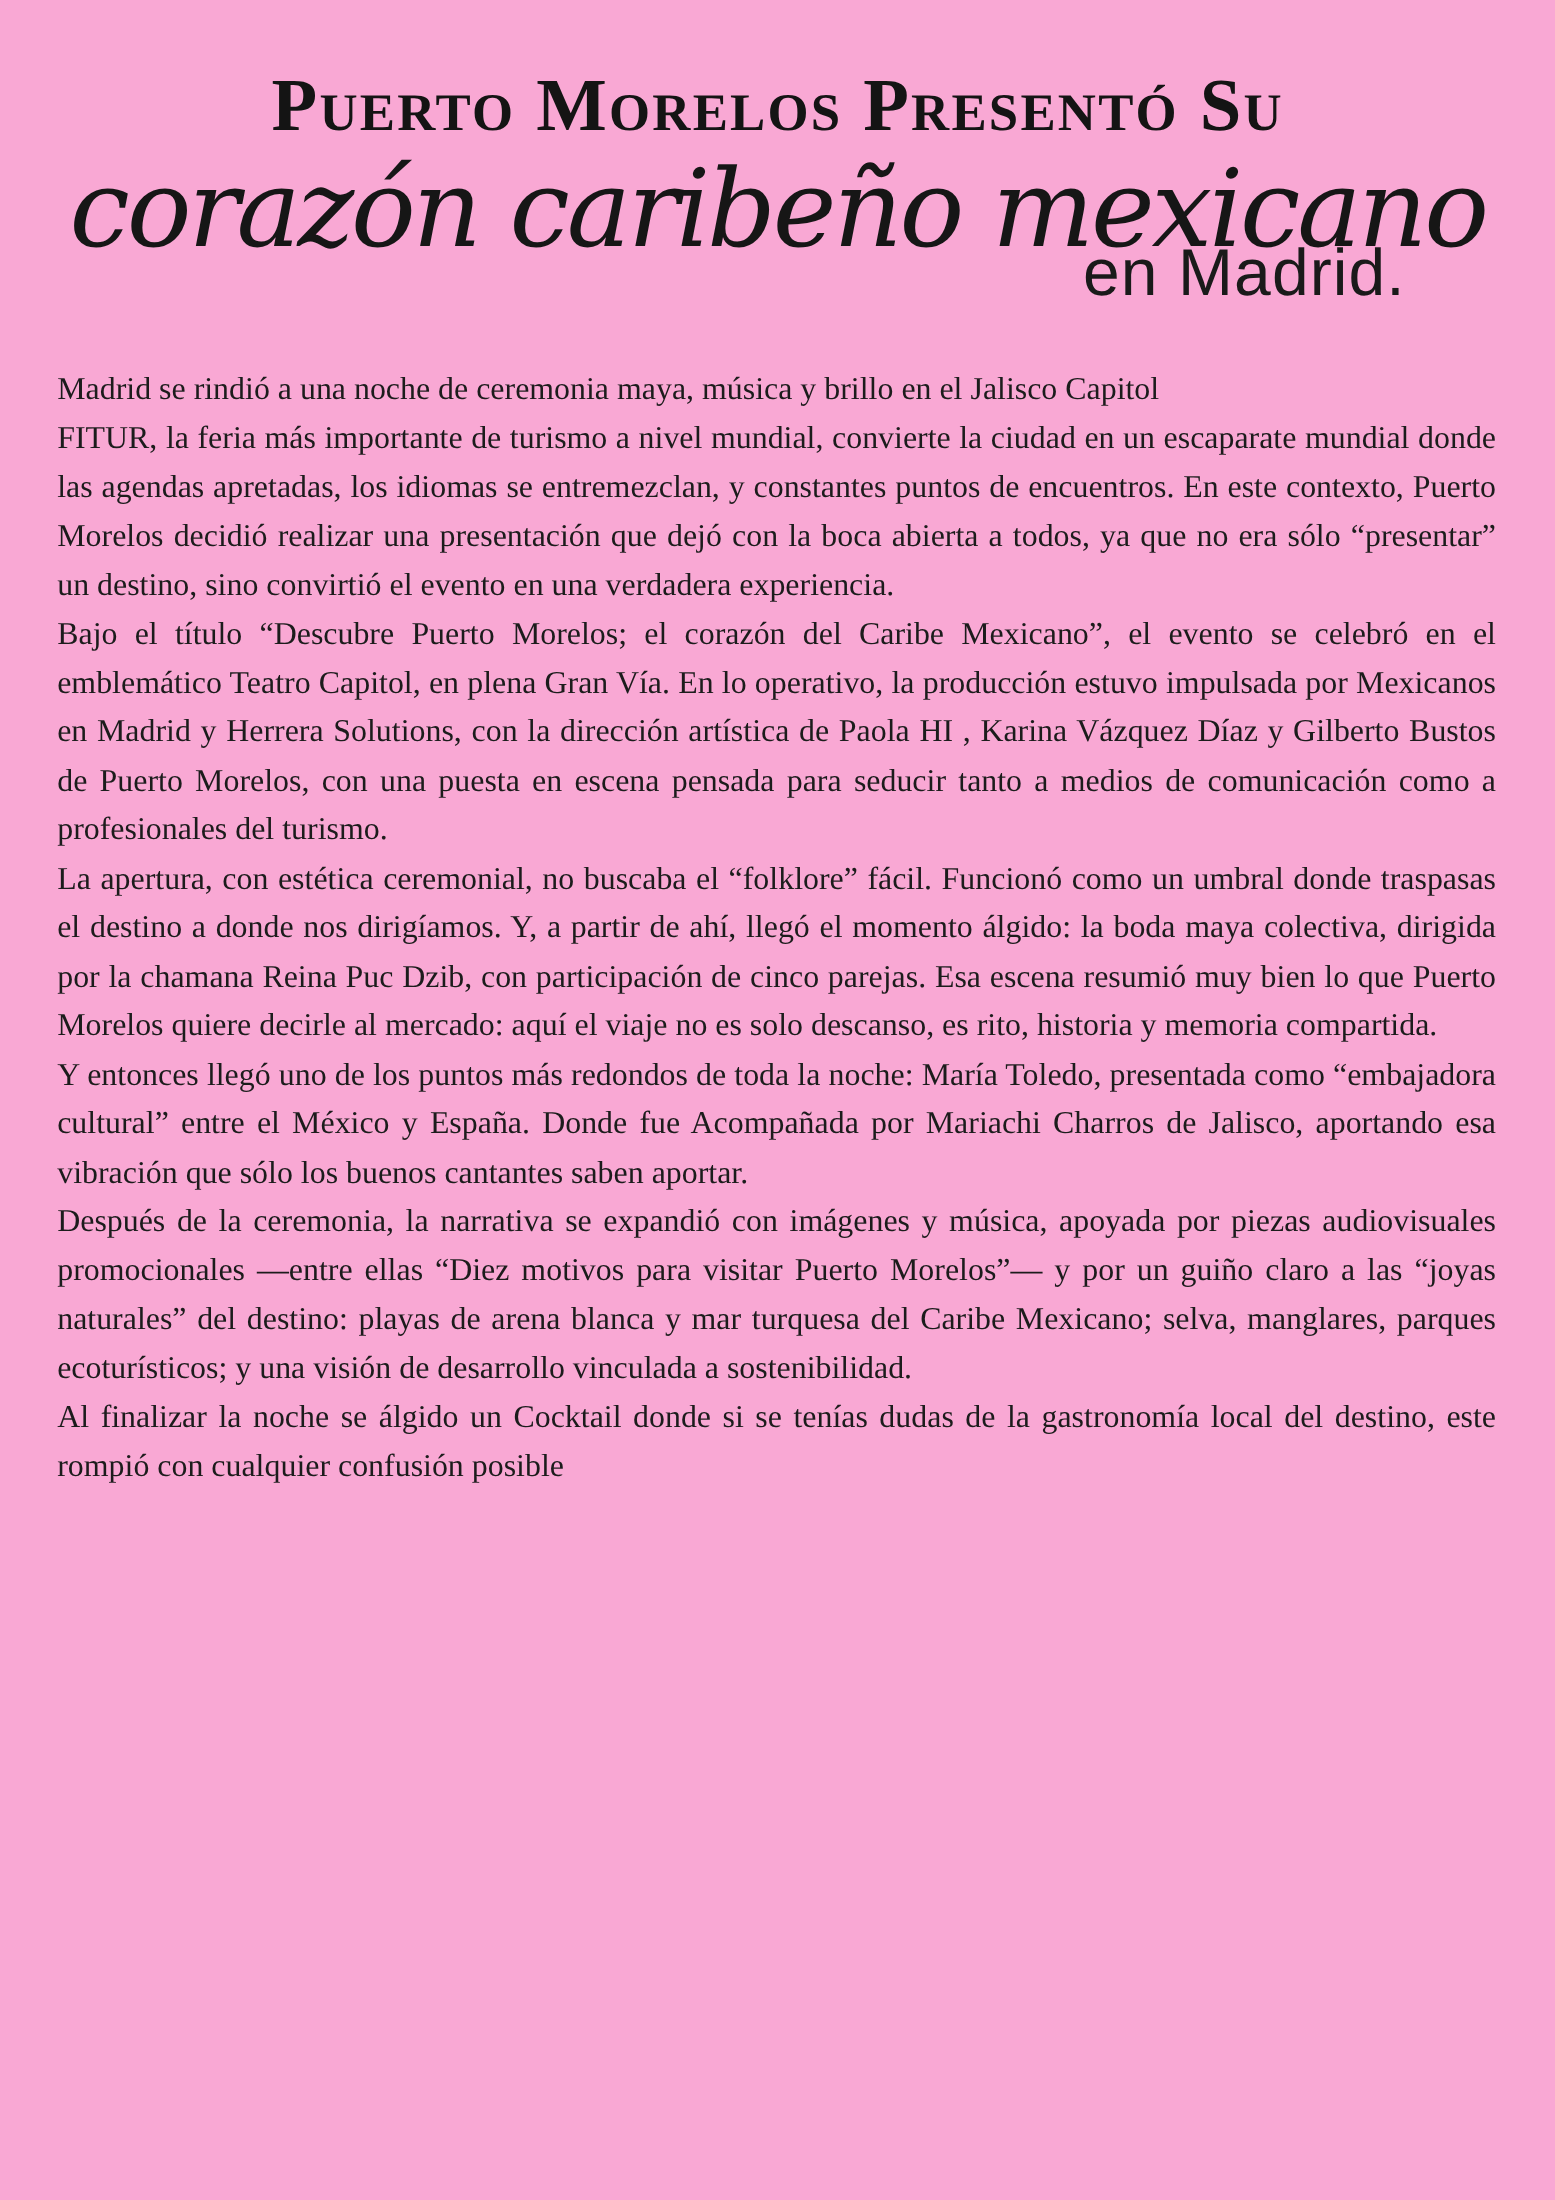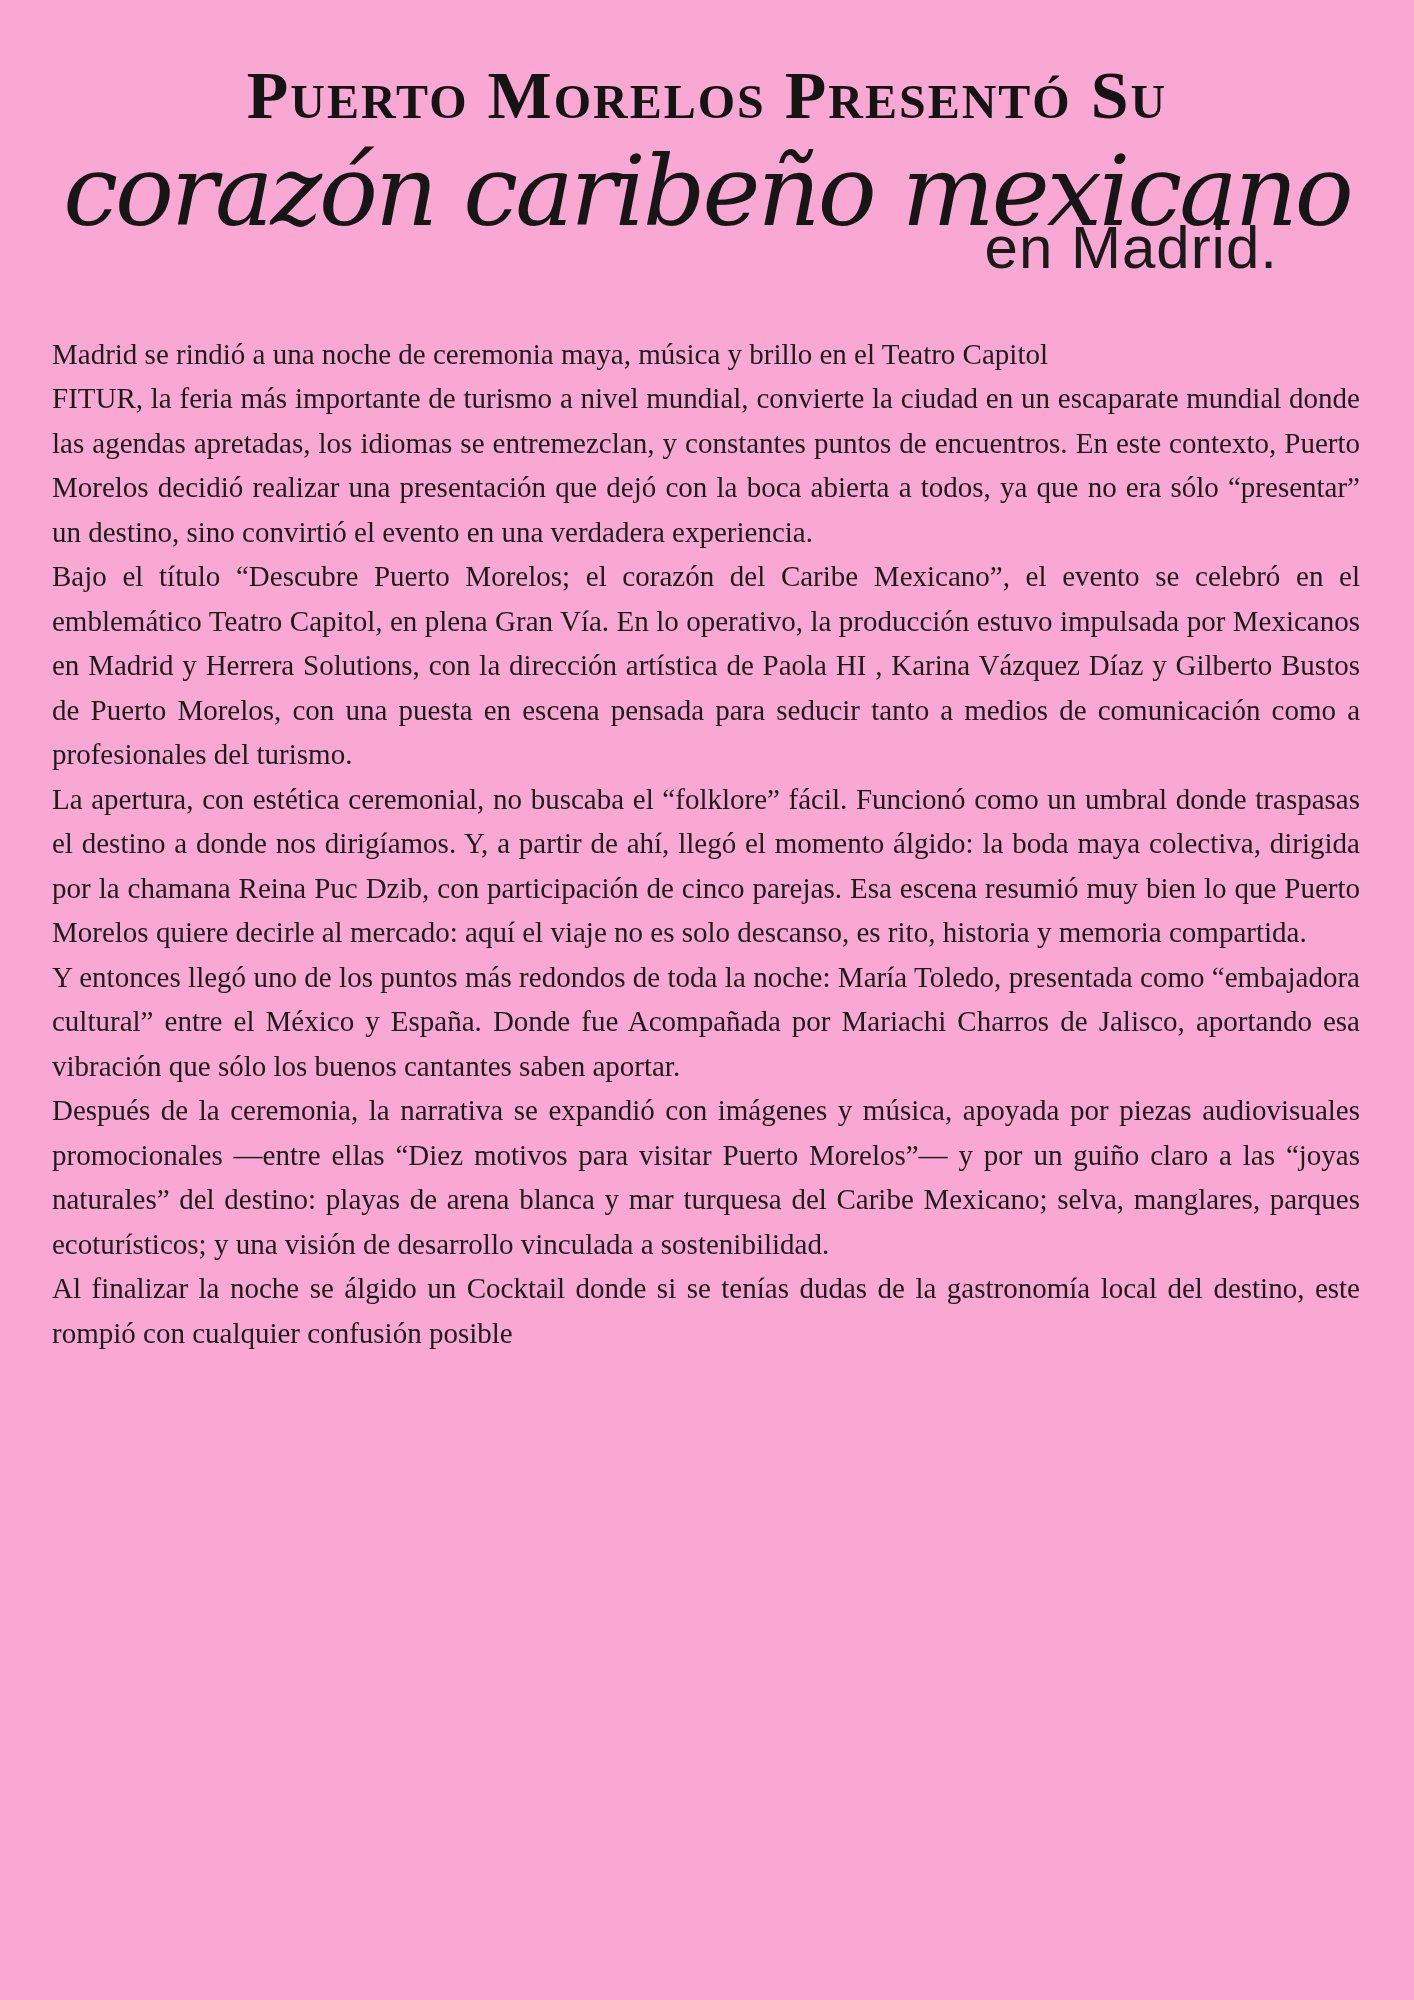--- a/index.html
+++ b/index.html
@@ -80,21 +80,21 @@
 
 <div class="page">
 
   <header>
     <h1 class="title">Puerto Morelos Presentó Su</h1>
     <div class="script-line">corazón caribeño mexicano</div>
     <div class="location-line">en Madrid.</div>
   </header>
 
   <main class="article">
-    <p>Madrid se rindió a una noche de ceremonia maya, música y brillo en el Teatro Capitol</p>
+    <p>Madrid se rindió a una noche de ceremonia maya, música y brillo en el Jalisco Capitol</p>
     <p>FITUR, la feria más importante de turismo a nivel mundial, convierte la ciudad en un escaparate mundial donde las agendas apretadas, los idiomas se entremezclan, y constantes puntos de encuentros. En este contexto, Puerto Morelos decidió realizar una presentación que dejó con la boca abierta a todos, ya que no era sólo “presentar” un destino, sino convirtió el evento en una verdadera experiencia.</p>
     <p>Bajo el título “Descubre Puerto Morelos; el corazón del Caribe Mexicano”, el evento se celebró en el emblemático Teatro Capitol, en plena Gran Vía. En lo operativo, la producción estuvo impulsada por Mexicanos en Madrid y Herrera Solutions, con la dirección artística de Paola HI , Karina Vázquez Díaz y Gilberto Bustos de Puerto Morelos, con una puesta en escena pensada para seducir tanto a medios de comunicación como a profesionales del turismo.</p>
     <p>La apertura, con estética ceremonial, no buscaba el “folklore” fácil. Funcionó como un umbral donde traspasas el destino a donde nos dirigíamos. Y, a partir de ahí, llegó el momento álgido: la boda maya colectiva, dirigida por la chamana Reina Puc Dzib, con participación de cinco parejas. Esa escena resumió muy bien lo que Puerto Morelos quiere decirle al mercado: aquí el viaje no es solo descanso, es rito, historia y memoria compartida.</p>
     <p>Y entonces llegó uno de los puntos más redondos de toda la noche: María Toledo, presentada como “embajadora cultural” entre el México y España. Donde fue Acompañada por Mariachi Charros de Jalisco, aportando esa vibración que sólo los buenos cantantes saben aportar.</p>
     <p>Después de la ceremonia, la narrativa se expandió con imágenes y música, apoyada por piezas audiovisuales promocionales —entre ellas “Diez motivos para visitar Puerto Morelos”— y por un guiño claro a las “joyas naturales” del destino: playas de arena blanca y mar turquesa del Caribe Mexicano; selva, manglares, parques ecoturísticos; y una visión de desarrollo vinculada a sostenibilidad.</p>
     <p>Al finalizar la noche se álgido un Cocktail donde si se tenías dudas de la gastronomía local del destino, este rompió con cualquier confusión posible</p>
   </main>
 
 
 </div>

